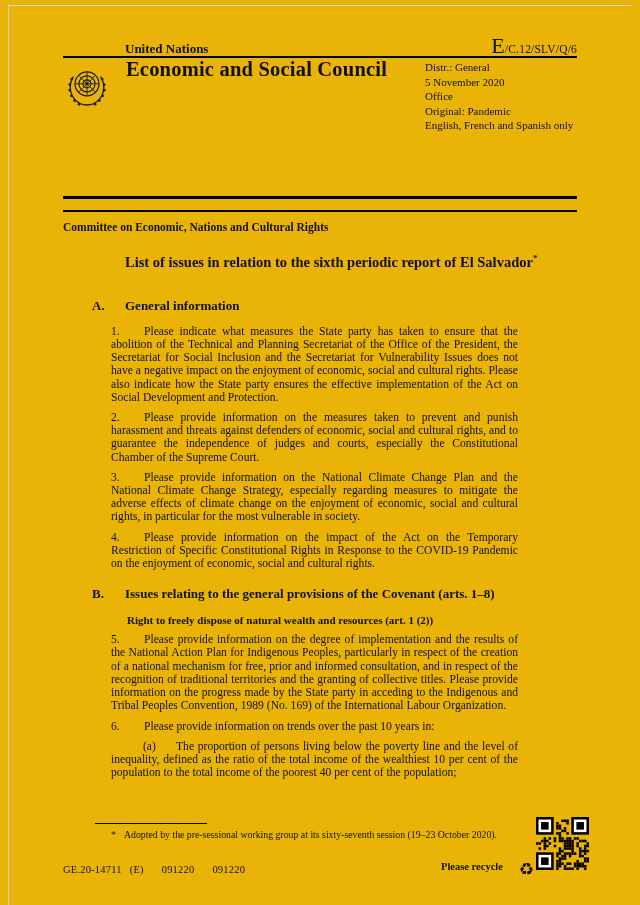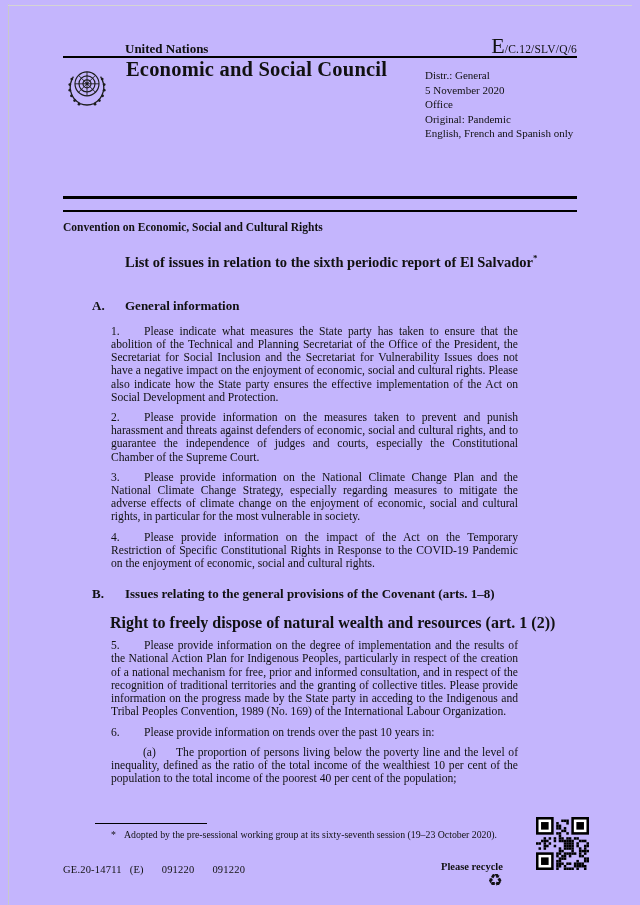--- a/index.html
+++ b/index.html
@@ -1,66 +1,66 @@
 <!DOCTYPE html>
 <html><head>
 <meta charset="utf-8">
 <style>
   * { margin:0; padding:0; box-sizing:border-box; }
   html,body { background:#ffffff; }
   .page {
-    position:relative; width:640px; height:905px; background:#c4b5fd;
+    position:relative; width:640px; height:905px; background:#eab308;
     font-family:"Liberation Serif", serif; color:#111; overflow:hidden;
   }
   .scan-edge-v { position:absolute; left:8px; top:4px; bottom:0; width:1px; background:#c9c9c9; }
   .scan-edge-h { position:absolute; left:8px; top:5px; width:624px; height:1px; background:#d4d4d4; }
 
   
   .masthead { position:absolute; left:63px; top:33px; width:514px;
     display:flex; justify-content:space-between; align-items:baseline; }
   .org-name { font-weight:bold; font-size:13px; margin-left:62px; }
   .doc-symbol { font-size:11.5px; letter-spacing:.2px; }
   .doc-symbol .big-e { font-size:22px; }
   .masthead-rule { position:absolute; left:63px; top:56px; width:514px; height:2px; background:#000; }
 
   
   .un-emblem { position:absolute; left:63px; top:63px; width:48px; height:48px; }
   .council-title { position:absolute; left:126px; top:58px; font-size:20.5px; font-weight:bold; letter-spacing:.2px; }
-  .distr-block { position:absolute; left:425px; top:68px; font-size:11px; line-height:14.6px; }
+  .distr-block { position:absolute; left:425px; top:60px; font-size:11px; line-height:14.6px; }
 
   .rule-a { position:absolute; left:63px; top:196px; width:514px; height:3px; background:#000; }
   .rule-b { position:absolute; left:63px; top:210px; width:514px; height:2px; background:#000; }
 
   
   .main { position:absolute; left:63px; top:221px; width:514px; }
   .committee { font-size:11.5px; font-weight:bold; margin-bottom:16px; }
   .doc-title { margin-left:62px; margin-right:8px; font-size:14.5px; font-weight:bold;
     line-height:19px; margin-bottom:26px; }
   .doc-title sup { font-size:9px; }
 
   .section-head { display:flex; margin-left:29px; margin-top:6px; margin-bottom:11px; }
   .section-letter { width:33px; font-size:13px; font-weight:bold; flex:none; }
   .section-title { font-size:13px; font-weight:bold; }
   .sec-b { margin-top:16px; }
 
   .body-p { margin-left:48px; margin-right:59px; font-size:11.6px; line-height:13.2px;
     text-align:justify; margin-bottom:7px; }
   .pnum { display:inline-block; width:33px; }
-  .subhead { margin-left:47px; font-size:16px; font-weight:bold; margin-top:12px; margin-bottom:7px; }
+  .subhead { margin-left:64px; font-size:11px; font-weight:bold; margin-top:12px; margin-bottom:7px; }
   .item { text-indent:32px; }
   .enum { display:inline-block; width:33px; text-indent:0; }
 
   
   .footnote-sep { position:absolute; left:95px; top:823px; width:112px; height:1px; background:#000; }
   .footnote { position:absolute; left:95px; top:829px; width:420px; font-size:9.8px; line-height:12px; }
   .fn-marker { display:inline-block; width:13px; margin-left:16px; }
   .ge-line { position:absolute; left:63px; top:864px; font-size:10.5px; letter-spacing:.2px; }
   .ge-line .gap-s { display:inline-block; width:8px; }
   .ge-line .gap-l { display:inline-block; width:18px; }
-  .recycle-line { position:absolute; left:441px; top:861px; display:flex; align-items:flex-end; gap:0;flex-direction:column; }
+  .recycle-line { position:absolute; left:441px; top:861px; display:flex; align-items:flex-start; gap:16px; }
   .recycle-label { font-size:10.5px; font-weight:bold; }
   .recycle-glyph { font-family:"DejaVu Sans", sans-serif; font-size:17px; line-height:1; }
   .qr { position:absolute; left:536px; top:817px; }
 </style>
 </head>
 <body>
 
 <div class="page">
   <div class="scan-edge-v"></div>
   <div class="scan-edge-h"></div>
@@ -112,21 +112,21 @@
     <div>5 November 2020</div>
     <div>Office</div>
     <div>Original: Pandemic</div>
     <div>English, French and Spanish only</div>
   </div>
 
   <div class="rule-a"></div>
   <div class="rule-b"></div>
 
   <div class="main">
-    <p class="committee">Convention on Economic, Social and Cultural Rights</p>
+    <p class="committee">Committee on Economic, Nations and Cultural Rights</p>
 
     <h2 class="doc-title"><span>List of issues in relation to the sixth periodic report of El Salvador</span><sup>*</sup></h2>
 
     <div class="section-head">
       <span class="section-letter">A.</span>
       <span class="section-title">General information</span>
     </div>
 
     <p class="body-p"><span class="pnum">1.</span><span>Please indicate what measures the State party has taken to ensure that the abolition of the Technical and Planning Secretariat of the Office of the President, the Secretariat for Social Inclusion and the Secretariat for Vulnerability Issues does not have a negative impact on the enjoyment of economic, social and cultural rights. Please also indicate how the State party ensures the effective implementation of the Act on Social Development and Protection.</span></p>
 

